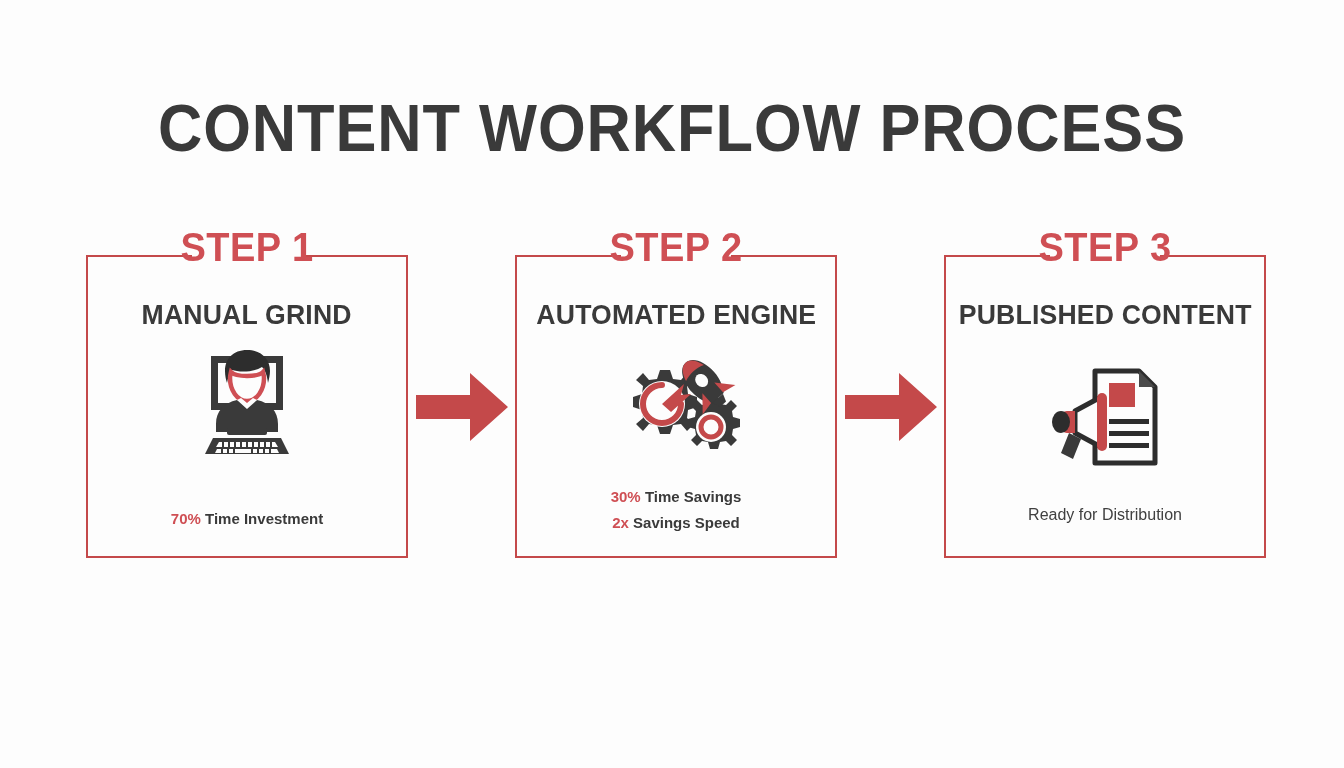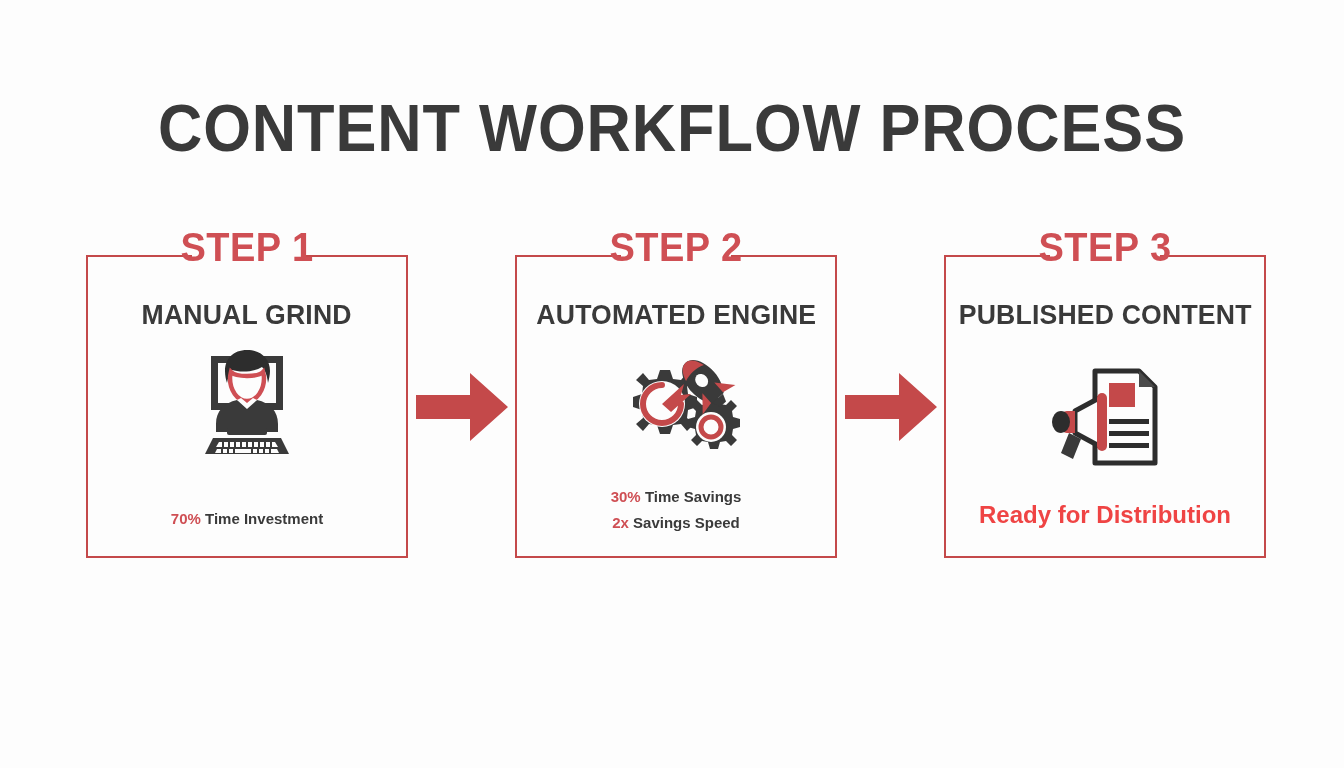--- a/index.html
+++ b/index.html
@@ -111,24 +111,24 @@
     line-height: 26px;
     font-weight: bold;
     color: #3a3a3a;
     white-space: nowrap;
   }
   .stat-value {
     color: #cf4f54;
     font-weight: bold;
   }
   .caption-line {
-    font-size: 24px;
+    font-size: 16px;
     line-height: 26px;
-    font-weight: bold;
-    color: #ef4444;
+    font-weight: normal;
+    color: #404040;
     white-space: nowrap;
   }
 
   
   .card-1 .stats { padding-bottom: 24px; margin-top: 42px; }
   .card-2 .stats { padding-bottom: 20px; }
   .card-3 .stats { padding-bottom: 28px; }
 
   
   .arrow {

